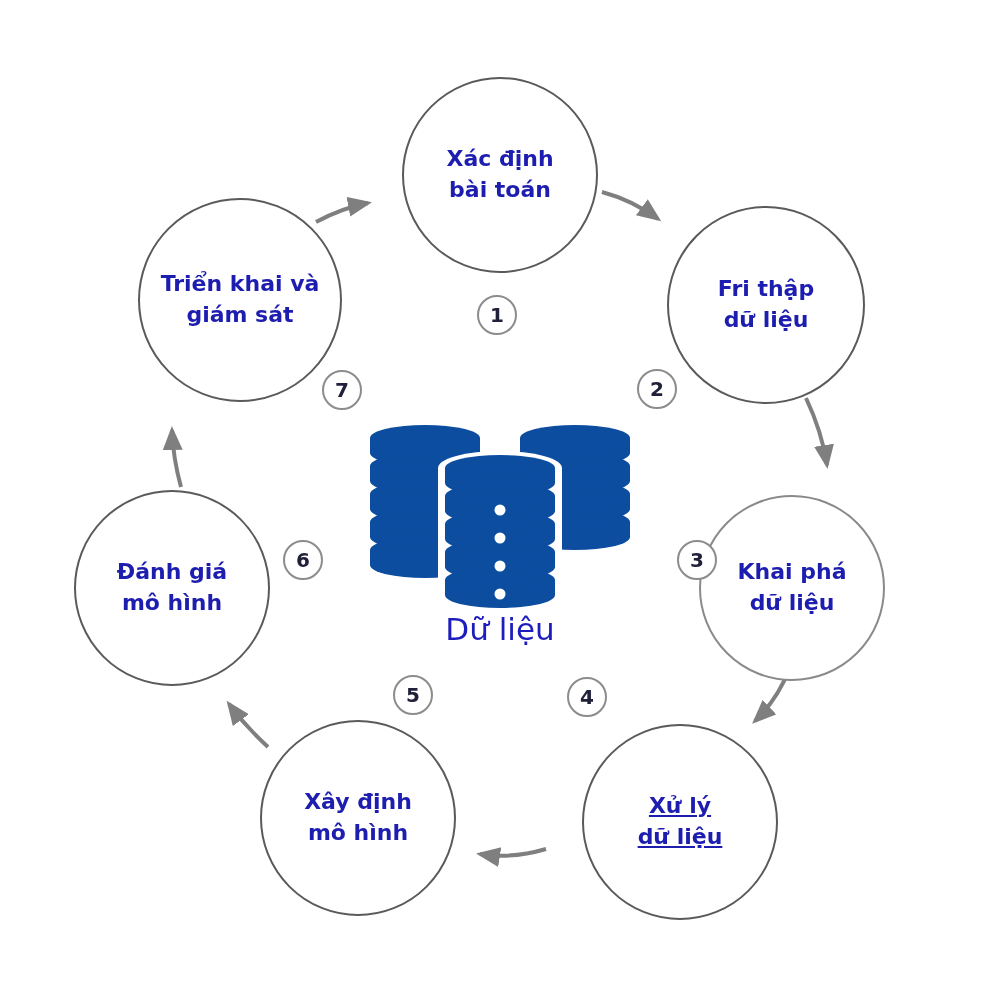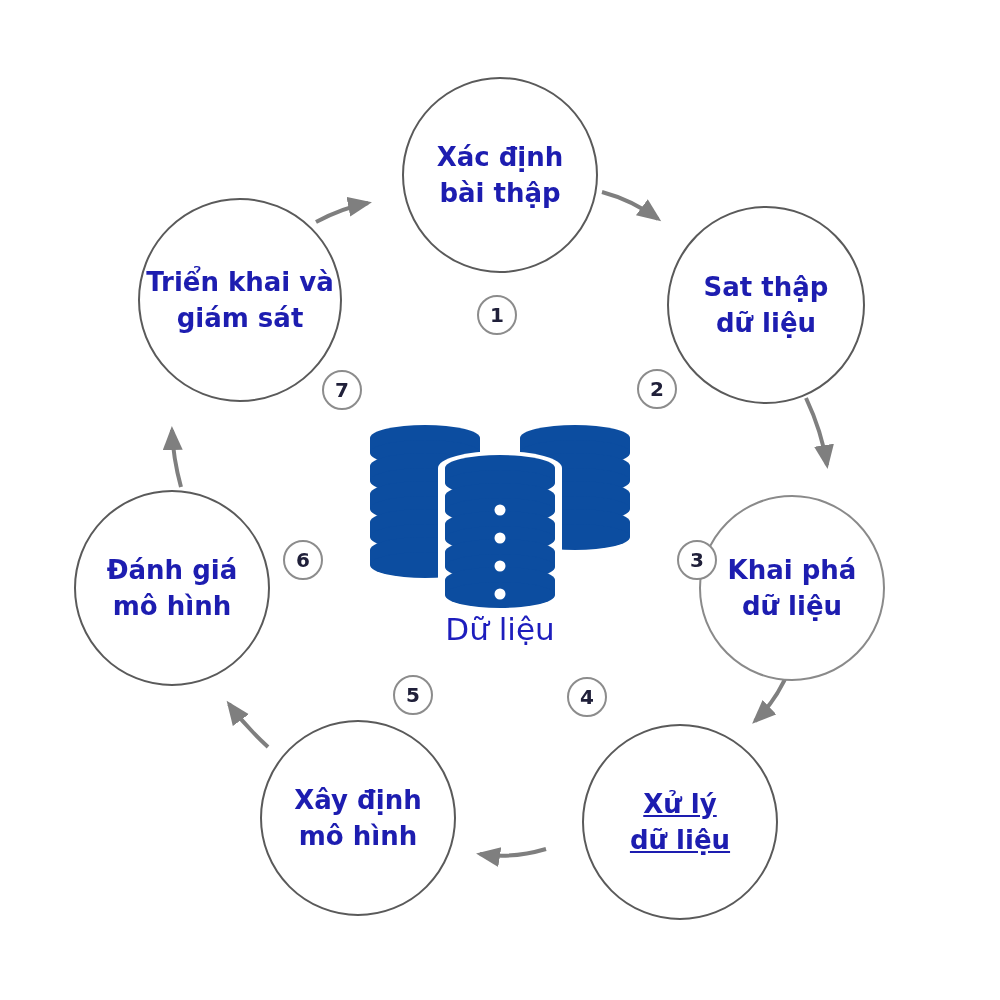--- a/index.html
+++ b/index.html
@@ -5,21 +5,21 @@
   html,body{margin:0;padding:0;}
   body{
     width:1000px;height:1000px;position:relative;background:#ffffff;
     font-family:"DejaVu Sans","Liberation Sans",sans-serif;overflow:hidden;
   }
   .layer{position:absolute;left:0;top:0;width:1000px;height:1000px;}
   .node{
     position:absolute;border-radius:50%;background:#ffffff;
     border:2px solid #5a5a5a;
     display:flex;flex-direction:column;align-items:center;justify-content:center;
-    text-align:center;color:#1d1db0;font-weight:bold;font-size:26px;line-height:1.4;
+    text-align:center;color:#1d1db0;font-weight:bold;font-size:22px;line-height:1.4;
     transform:translate(-50%,-50%);box-sizing:border-box;z-index:3;
   }
   .badge{
     position:absolute;width:40px;height:40px;border-radius:50%;
     border:2px solid #8c8c8c;background:#ffffff;box-sizing:border-box;
     display:flex;align-items:center;justify-content:center;
     font-size:20px;font-weight:bold;color:#20203a;
     transform:translate(-50%,-50%);z-index:4;
   }
   .center-label{
@@ -110,24 +110,24 @@
       <circle cx="500" cy="510" r="5.5"></circle>
       <circle cx="500" cy="538" r="5.5"></circle>
       <circle cx="500" cy="566" r="5.5"></circle>
       <circle cx="500" cy="594" r="5.5"></circle>
     </g>
   </g>
 </svg>
 
 <div class="node" style="left:500px;top:175px;width:196px;height:196px;">
   <span>Xác định</span>
-  <span>bài thập</span>
+  <span>bài toán</span>
 </div>
 <div class="node" style="left:766px;top:305px;width:198px;height:198px;">
-  <span>Sat thập</span>
+  <span>Fri thập</span>
   <span>dữ liệu</span>
 </div>
 <div class="node" style="left:792px;top:588px;width:186px;height:186px;border-color:#8a8a8a;">
   <span>Khai phá</span>
   <span>dữ liệu</span>
 </div>
 <div class="node" style="left:680px;top:822px;width:196px;height:196px;text-decoration:underline;">
   <span>Xử lý</span>
   <span>dữ liệu</span>
 </div>

